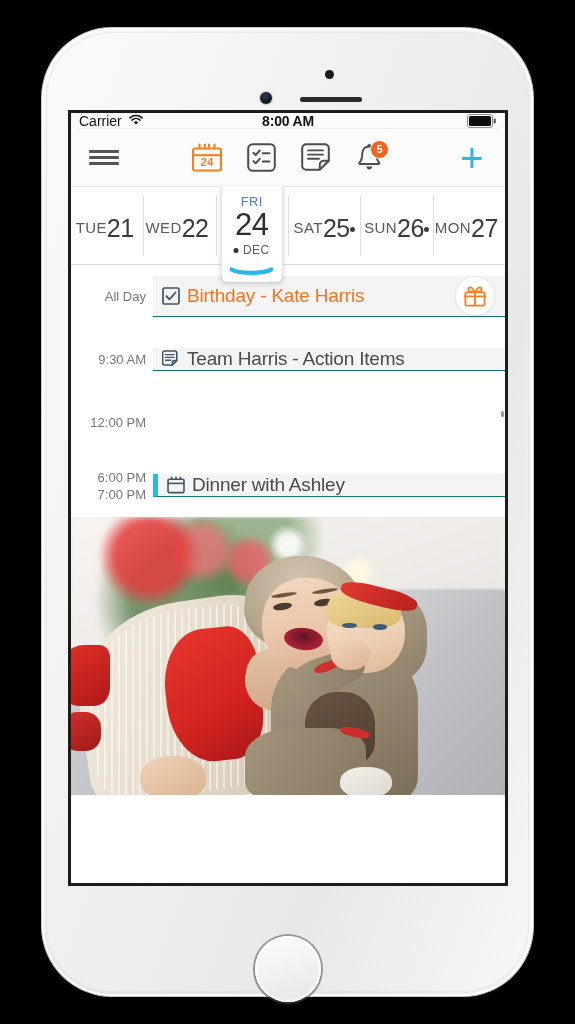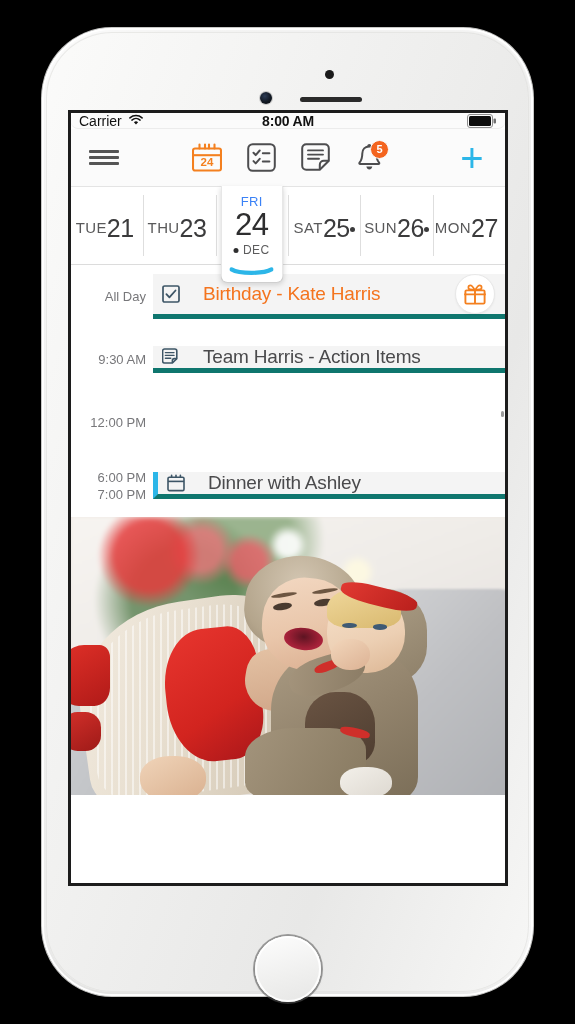--- a/index.html
+++ b/index.html
@@ -163,21 +163,21 @@
     position: relative;
   }
   .event-time {
     width: 82px; flex: 0 0 82px; background: #ffffff;
     display: flex; flex-direction: column; align-items: flex-end;
     justify-content: center; padding-right: 7px;
     font-size: 13px; color: #77777a; line-height: 17px;
   }
   .event-body {
     flex: 1; background: #f4f4f4; display: flex; align-items: center;
-    gap: 23px; padding: 0 10px 0 9px; border-bottom: 5px solid #0f766e;
+    gap: 7px; padding: 0 10px 0 9px; border-bottom: 1px solid #0f766e;
     position: relative;
   }
   .event-row.has-bar .event-body { border-left: 5px solid #2cb6e8; padding-left: 9px; }
   .event-title { font-size: 19px; color: #4a4a4c; letter-spacing: -.2px; }
   .event-row.highlight .event-title { color: #f4741e; }
   .event-action {
     margin-left: auto; width: 40px; height: 40px; border-radius: 50%;
     background: #fff; border: 1px solid #e8e8e8;
     display: flex; align-items: center; justify-content: center;
     box-shadow: 0 1px 2px rgba(0,0,0,.05);
@@ -419,26 +419,26 @@
   </div>
 
   <div id="day-strip">
 
     <div class="day-cell">
       <span class="day-name">TUE</span>
       <span class="day-num">21</span>
       <span class="day-dot hidden"></span>
     </div>
 
-
     <div class="day-cell">
-      <span class="day-name">THU</span>
-      <span class="day-num">23</span>
+      <span class="day-name">WED</span>
+      <span class="day-num">22</span>
       <span class="day-dot hidden"></span>
     </div>
+
 
     <div class="day-cell">
       <div id="day-cell-selected">
         <span class="day-name">FRI</span>
         <span class="day-num">24</span>
         <div id="selected-month-row">
           <span id="selected-month-dot"></span>
           <span id="selected-month-label">DEC</span>
         </div>
         <span id="selected-underline">

